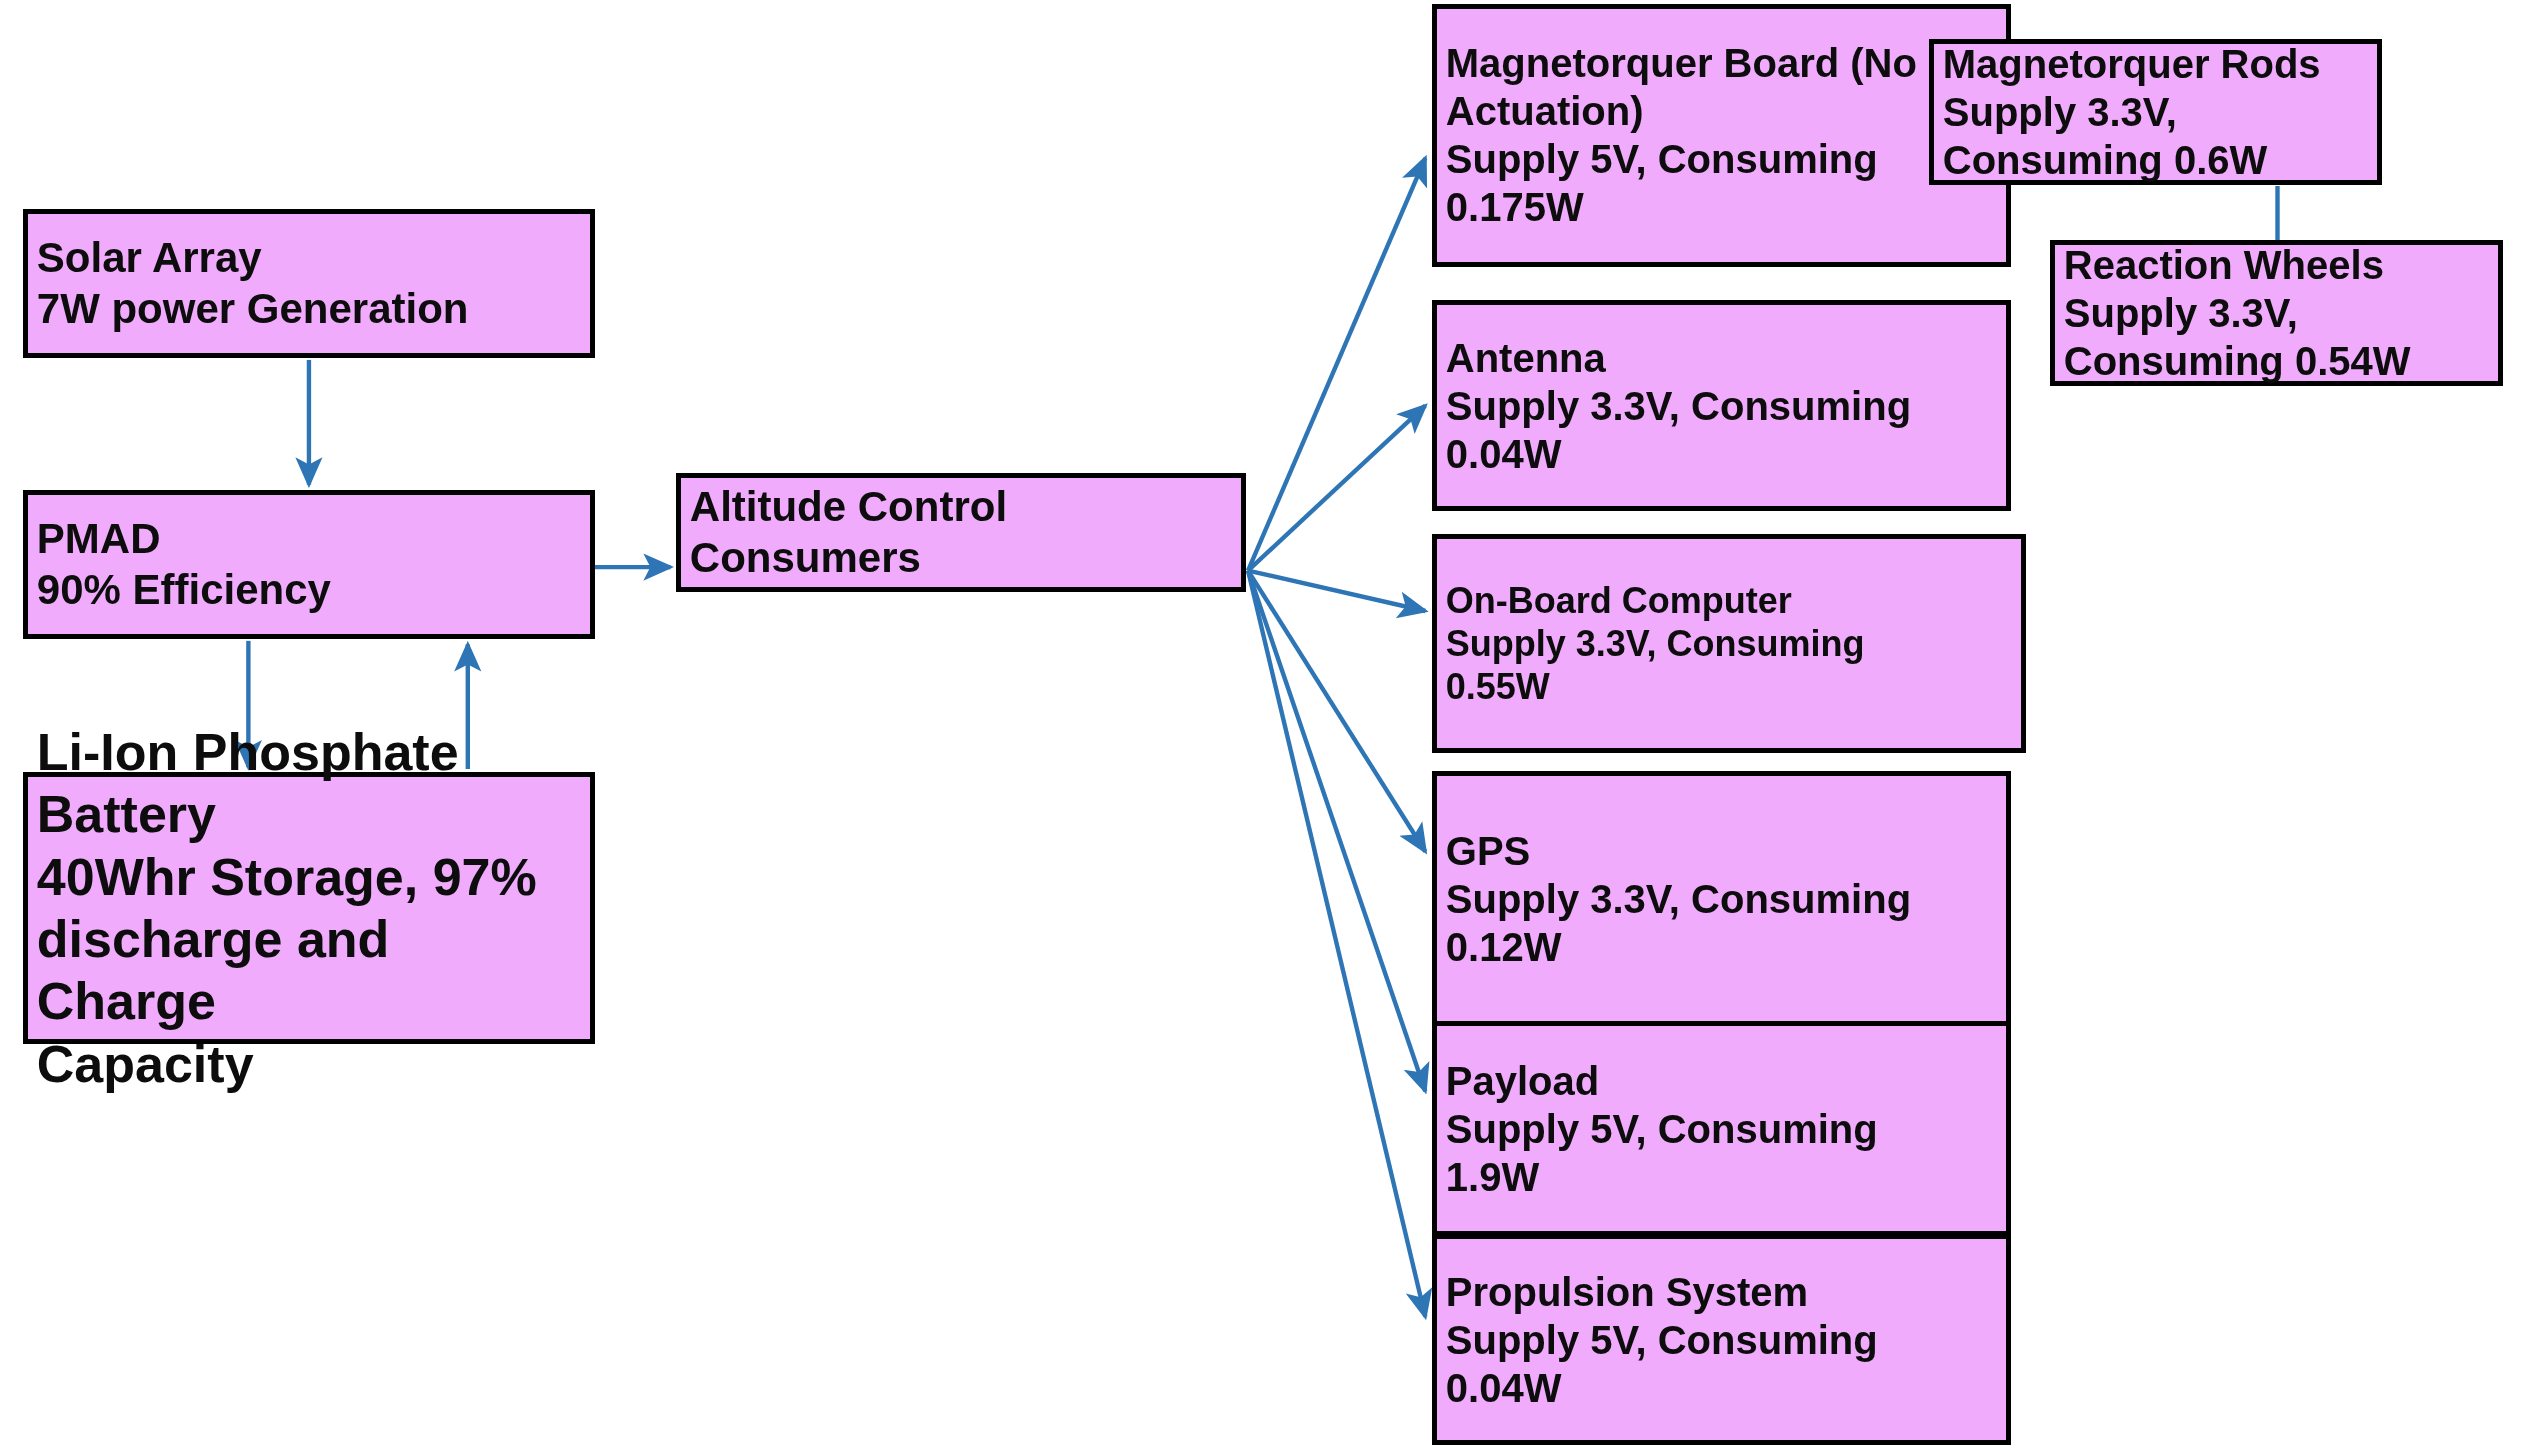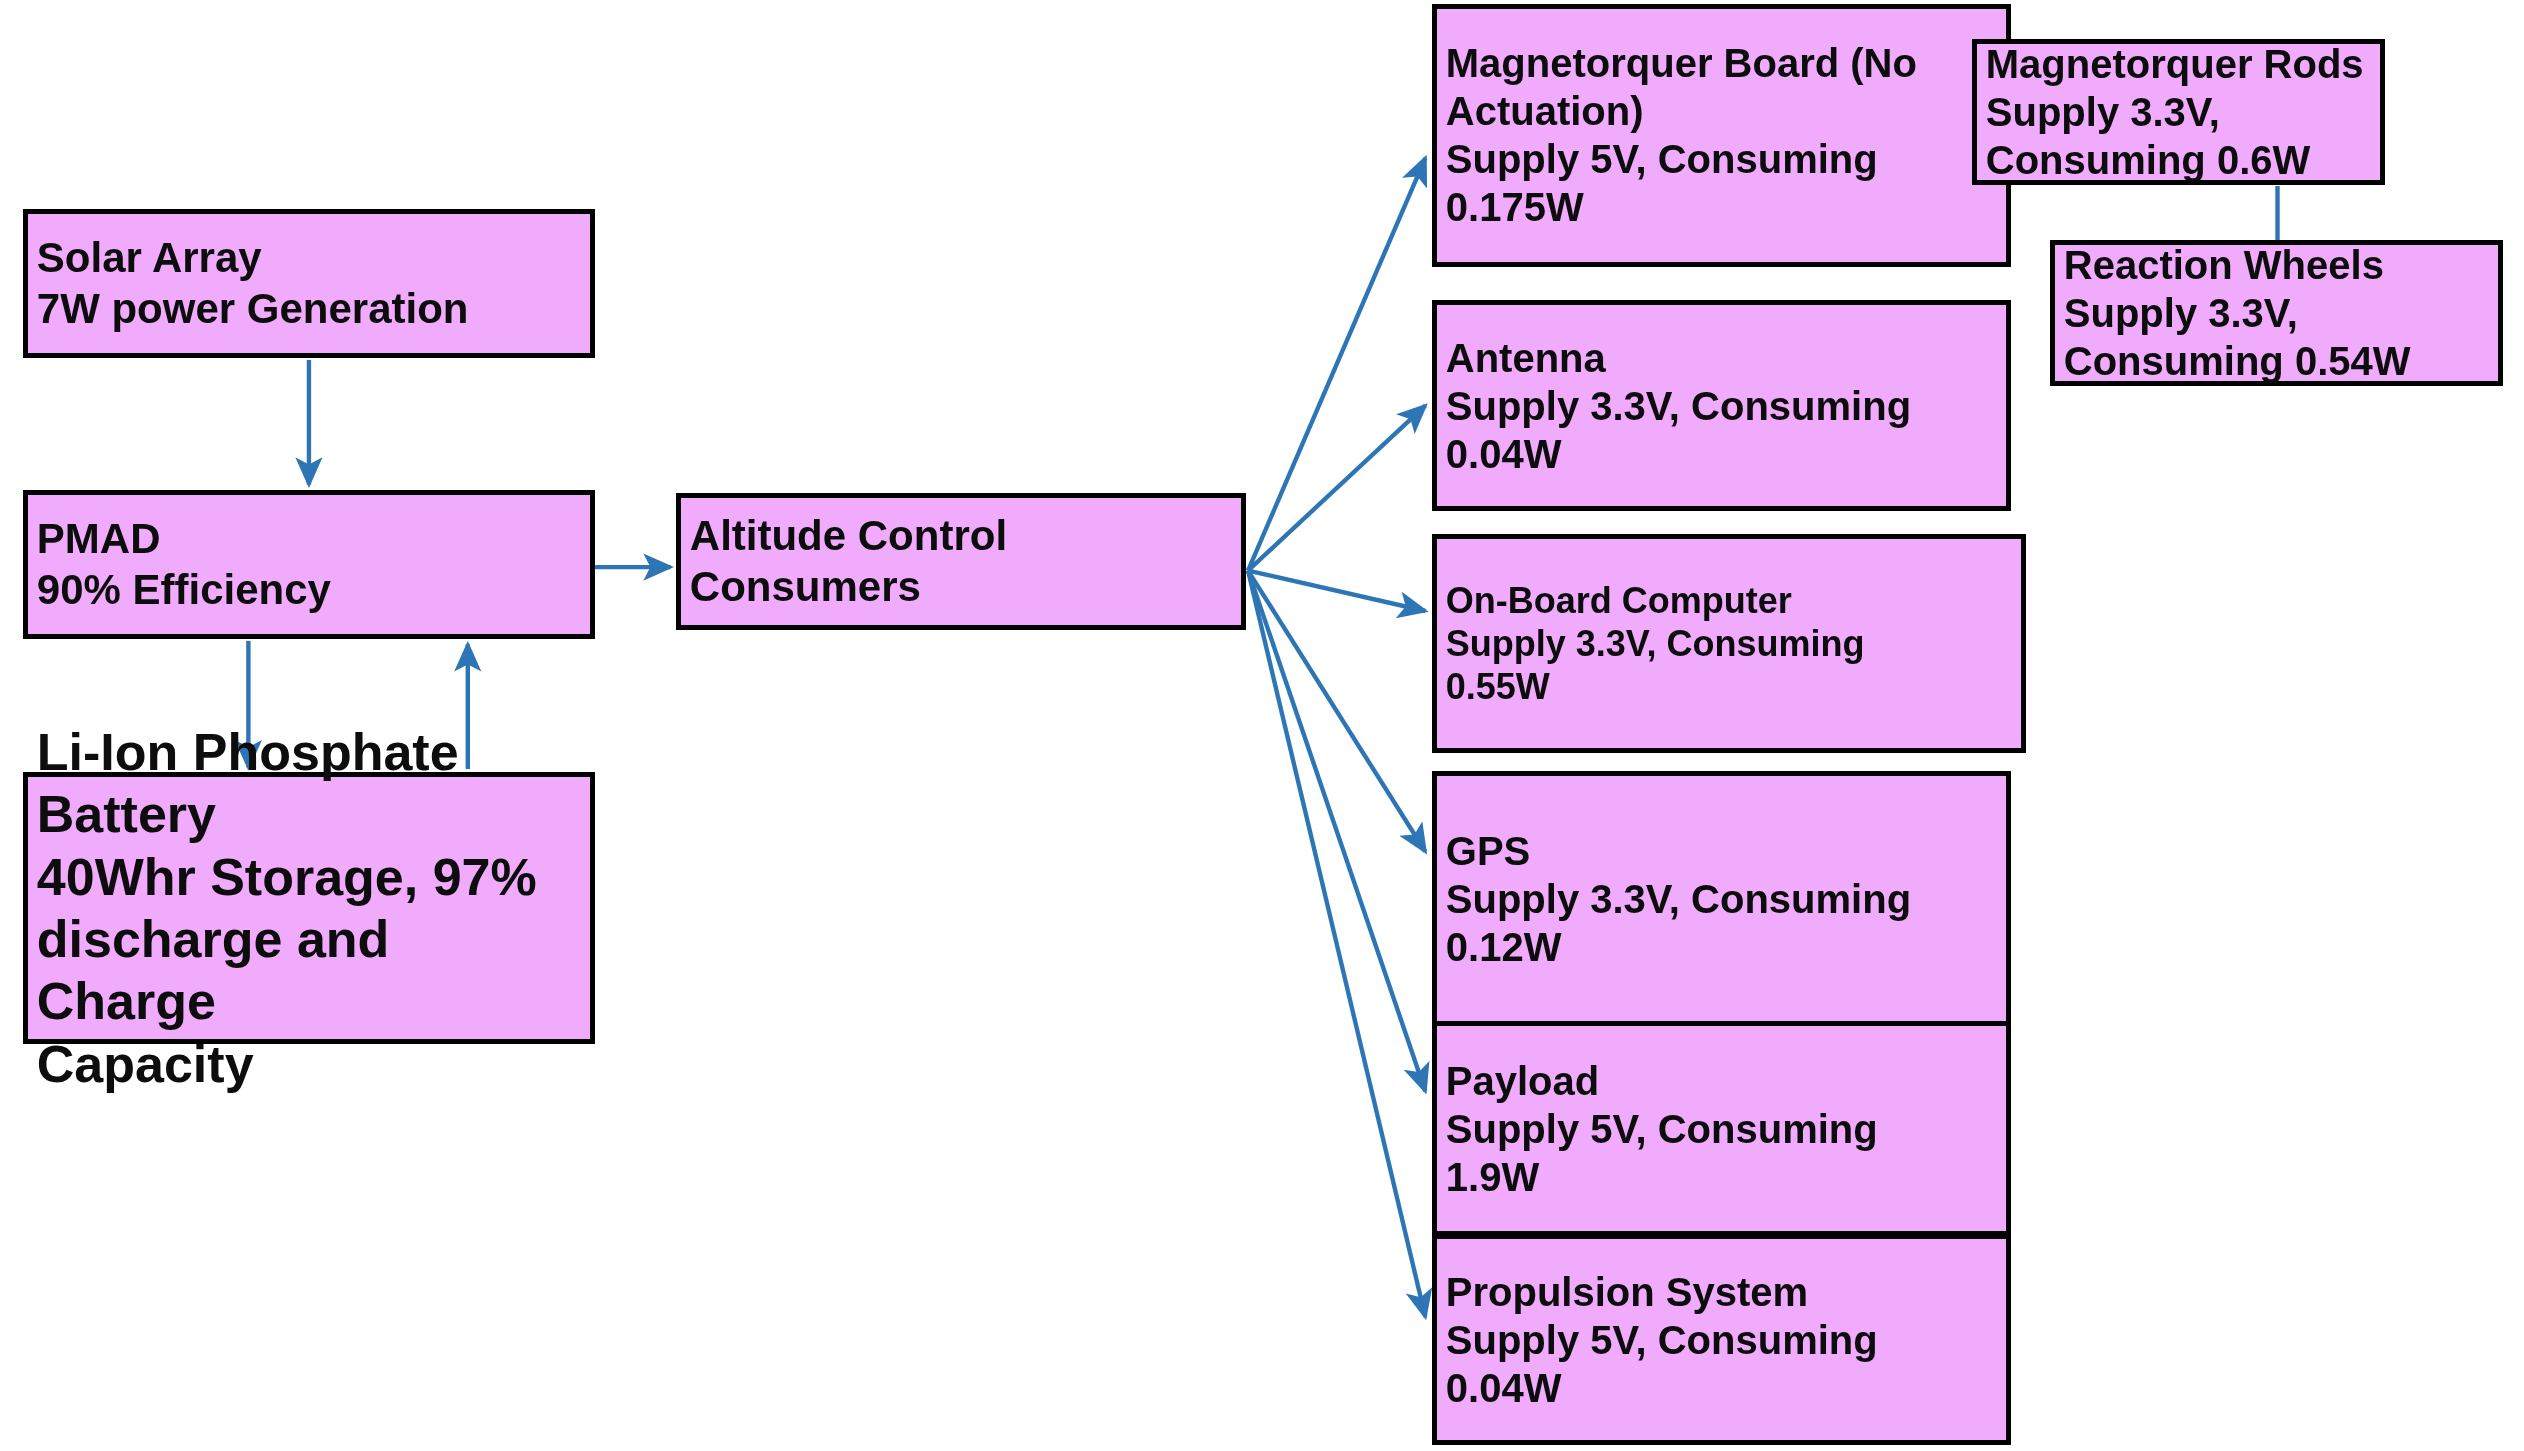--- a/index.html
+++ b/index.html
@@ -46,32 +46,32 @@
     width: 100%;
     white-space: pre-line;
   }
 
   
   #node-solar-array      { left: 23px;   top: 209px;  width: 572px;  height: 149px; font-size: 42px; }
   #node-pmad             { left: 23px;   top: 490px;  width: 572px;  height: 149px; font-size: 42px; }
   #node-battery          { left: 23px;   top: 772px;  width: 572px;  height: 272px; font-size: 52px; }
 
   
-  #node-acc              { left: 676px;  top: 493px;  width: 570px;  height: 137px; font-size: 42px; }
+  #node-acc              { left: 676px;  top: 473px;  width: 570px;  height: 119px; font-size: 42px; }
 
   
   #node-mtq-board        { left: 1432px; top: 3.5px;    width: 579px;  height: 263px; font-size: 40px; }
   #node-antenna          { left: 1432px; top: 300px;  width: 579px;  height: 211px; font-size: 40px; }
   #node-obc              { left: 1432px; top: 534px;  width: 594px;  height: 219px; font-size: 36px; }
   #node-gps              { left: 1432px; top: 771px;  width: 579px;  height: 255px; font-size: 40px; }
   #node-payload          { left: 1432px; top: 1006px; width: 579px;  height: 215px; font-size: 40px; margin-top: 15px; }
   #node-propulsion       { left: 1432px; top: 1234px; width: 579px;  height: 211px; font-size: 40px; }
 
   
-  #node-mtq-rods         { left: 1972px; top: 39px;   width: 413px;  height: 146px; font-size: 40px; }
+  #node-mtq-rods         { left: 1929px; top: 39px;   width: 453px;  height: 146px; font-size: 40px; }
   #node-reaction-wheels  { left: 2050px; top: 240px;  width: 453px;  height: 146px; font-size: 40px; }
 </style>
 </head>
 <body>
 
 <div id="canvas">
 
   <svg class="wires" viewBox="0 0 2877 1654" preserveAspectRatio="none">
     <defs>
       <marker id="arrowhead" markerWidth="7" markerHeight="7" refX="6.2" refY="3.5" orient="auto" markerUnits="strokeWidth">

